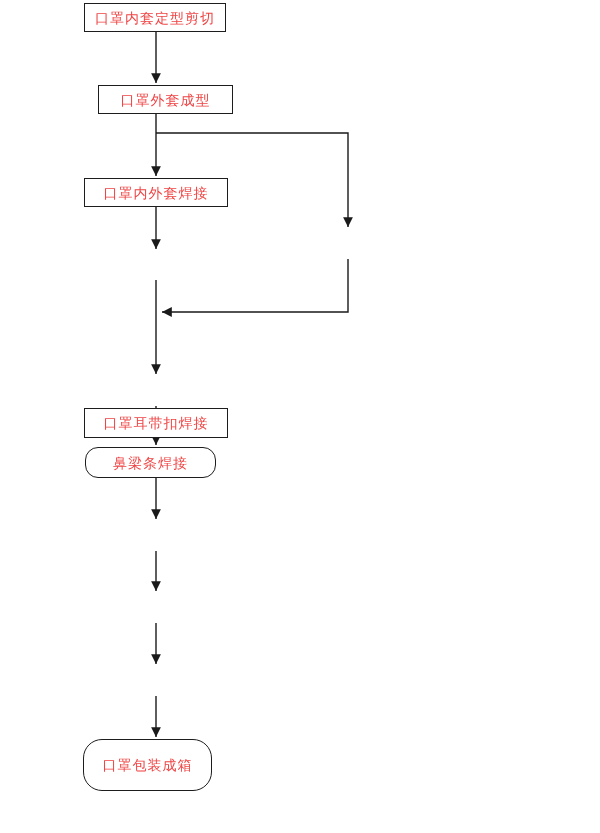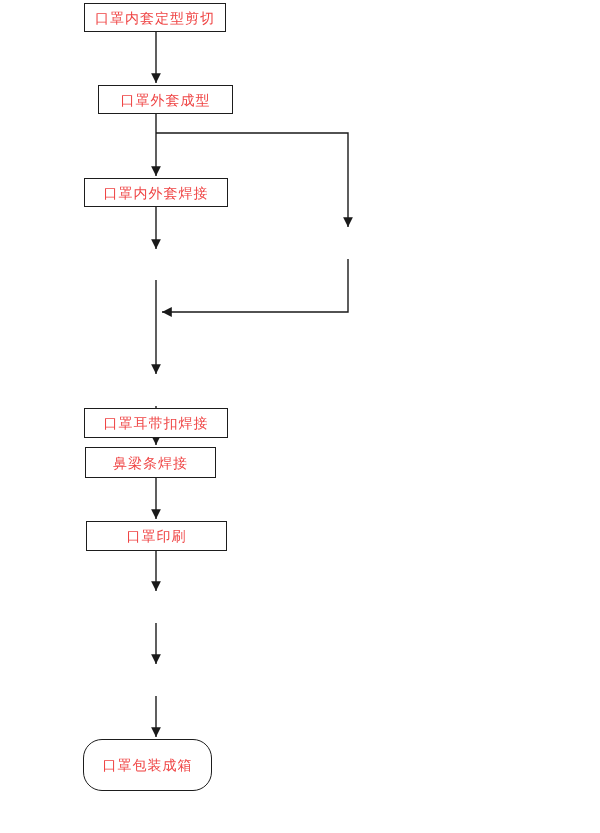--- a/index.html
+++ b/index.html
@@ -40,21 +40,21 @@
   .node.stadium {
     border-radius: 19px;
   }
   
   .n1  { left: 84px;  top: 3px;   width: 142px; height: 29px; }
   .n2  { left: 98px;  top: 85px;  width: 135px; height: 29px; }
   .n3  { left: 84px;  top: 178px; width: 144px; height: 29px; }
   .n4  { left: 83px;  top: 251px; width: 135px; height: 29px; }
   .n5  { left: 277px; top: 229px; width: 143px; height: 30px; }
   .n6  { left: 84px;  top: 376px; width: 144px; height: 30px; margin-top: 32px; }
-  .n7  { left: 85px;  top: 447px; width: 131px; height: 31px; }
+  .n7  { left: 85px;  top: 447px; width: 131px; height: 31px; border-radius: 13px; }
   .n8  { left: 86px;  top: 521px; width: 141px; height: 30px; }
   .n9  { left: 85px;  top: 593px; width: 131px; height: 30px; }
   .n10 { left: 84px;  top: 666px; width: 132px; height: 30px; }
   .n11 { left: 83px;  top: 739px; width: 129px; height: 52px; }
 </style>
 </head>
 <body>
 
 <div class="canvas">
 
@@ -75,16 +75,15 @@
     <line x1="156" y1="551" x2="156" y2="591" stroke="#1a1a1a" stroke-width="1.4" marker-end="url(#arrow)"></line>
     <line x1="156" y1="623" x2="156" y2="664" stroke="#1a1a1a" stroke-width="1.4" marker-end="url(#arrow)"></line>
     <line x1="156" y1="696" x2="156" y2="737" stroke="#1a1a1a" stroke-width="1.4" marker-end="url(#arrow)"></line>
   </svg>
 
   <div class="node n1">口罩内套定型剪切</div>
   <div class="node n2">口罩外套成型</div>
   <div class="node n3">口罩内外套焊接</div>
   <div class="node n6">口罩耳带扣焊接</div>
   <div class="node n7">鼻梁条焊接</div>
-  <div class="node n8">口罩印刷</div>
   <div class="node n11 stadium">口罩包装成箱</div>
 
 </div>
 
 </body></html>

